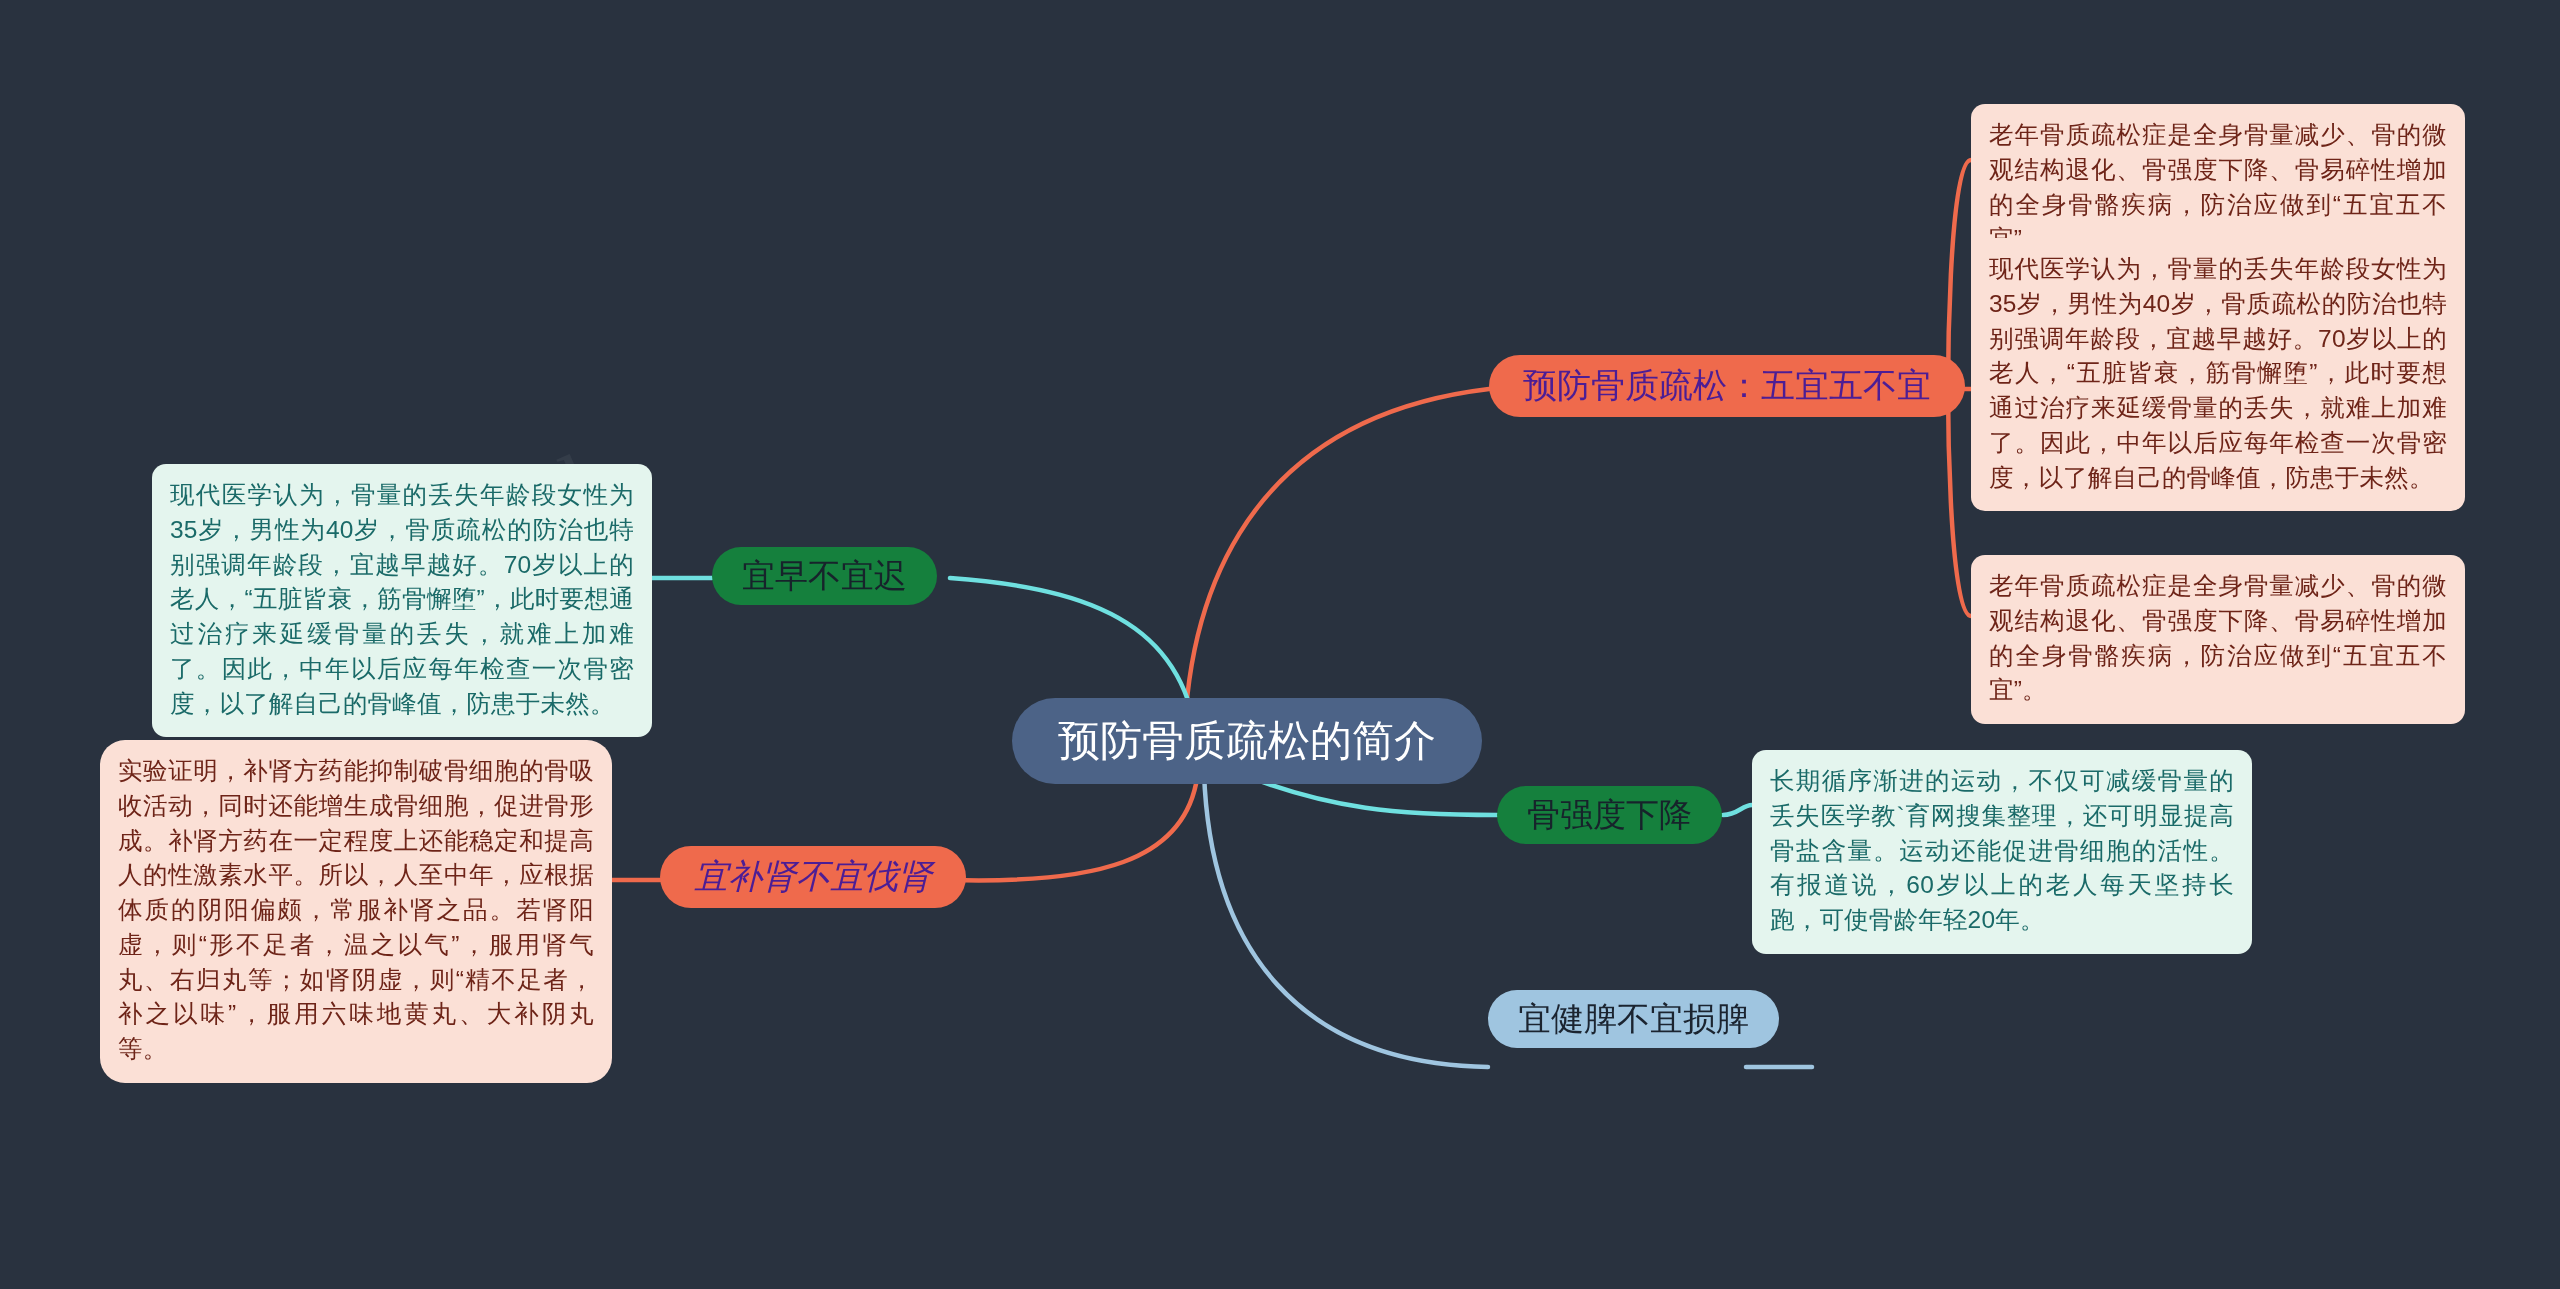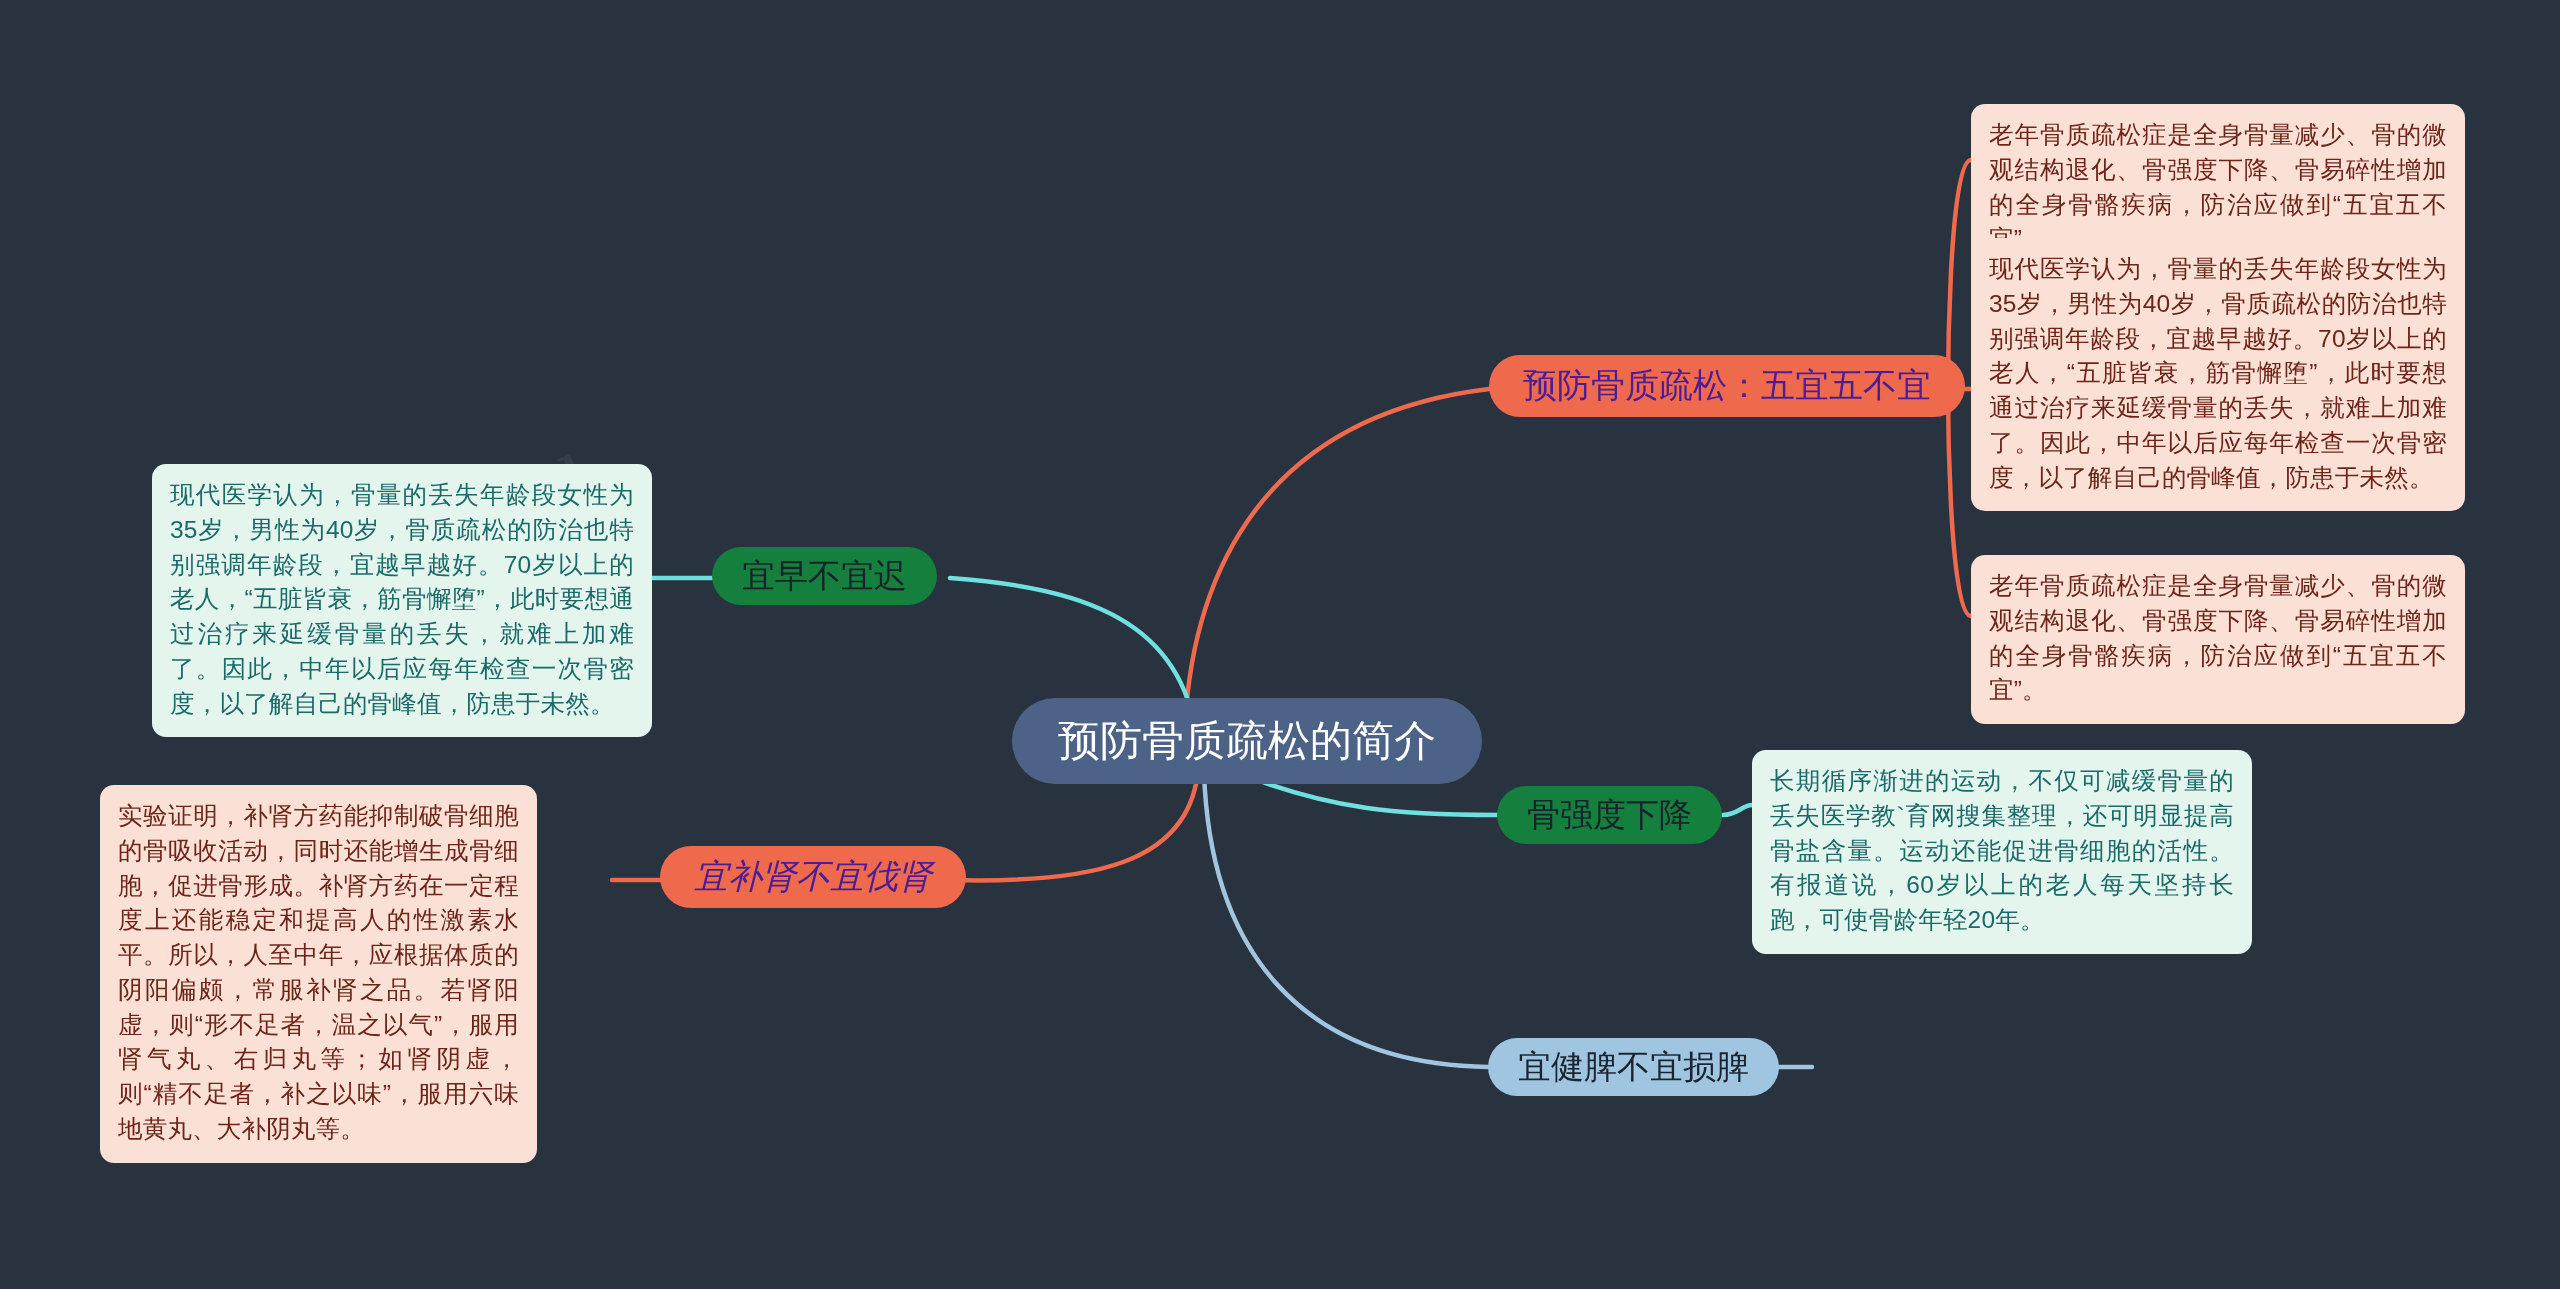--- a/index.html
+++ b/index.html
@@ -49,21 +49,21 @@
     color:#1b2430;
     font-size:33px;
     height:58px;
     padding:0 30px;
   }
 
   #n-five{left:1489px;top:355px;}
   #n-early{left:712px;top:547px;}
   #n-kidney{left:660px;top:846px;font-style:italic;}
   #n-move{left:1497px;top:786px;}
-  #n-spleen{left:1488px;top:1038px;}
+  #n-spleen{left:1488px;top:990px;}
 
   
   .card{
     position:absolute;
     box-sizing:border-box;
     border-radius:14px;
     padding:14px 18px 16px 18px;
     font-size:24.5px;
     line-height:1.42;
     letter-spacing:0.2px;
@@ -71,21 +71,21 @@
     text-justify:inter-ideograph;
   }
   .card-pink{background:#fbe0d6;color:#6e2418;}
   .card-mint{background:#e4f5ee;color:#1a6a68;}
   .card-ice{background:#eef4f7;color:#2a5777;}
 
   #c-p1{left:1971px;top:104px;width:494px;}
   #c-p2{left:1971px;top:238px;width:494px;}
   #c-p3{left:1971px;top:555px;width:494px;}
   #c-early{left:152px;top:464px;width:500px;}
-  #c-kidney{left:100px;top:785px;width:437px;}
+  #c-kidney{left:100px;top:740px;width:512px;border-radius:25px;}
   #c-move{left:1752px;top:730px;width:500px;margin-top:20px;}
   #c-spleen{left:1812px;top:954px;width:500px;}
 
   
   .wm{
     position:absolute;
     color:rgba(255,255,255,0.055);
     font-size:96px;
     font-family:"Liberation Serif",serif;
     transform:rotate(-24deg);

